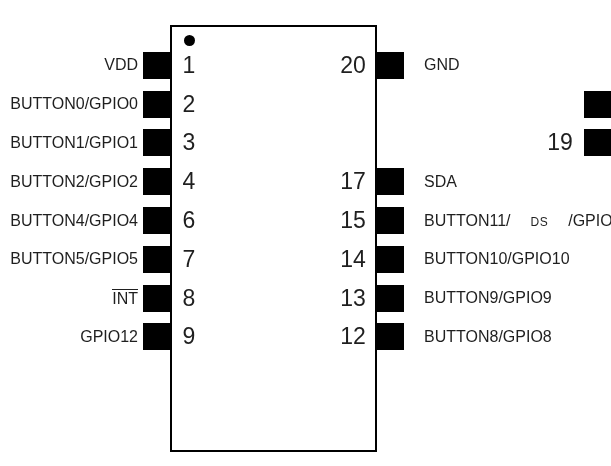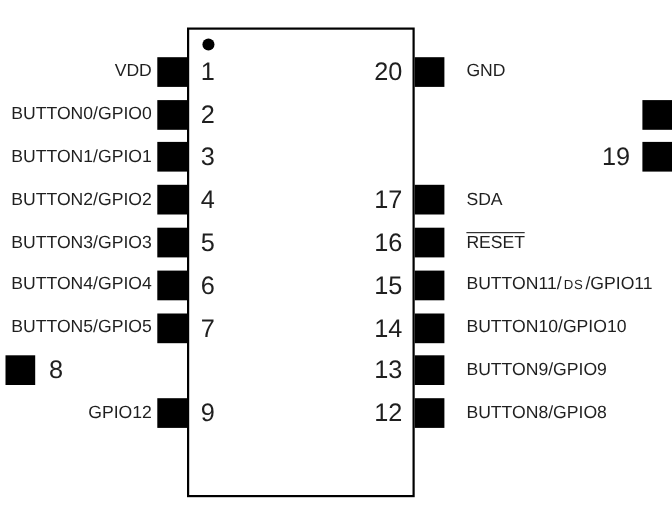--- a/index.html
+++ b/index.html
@@ -78,21 +78,21 @@
   .num-left  { width: 38px; flex: 0 0 38px; }
   .num-right { width: 48px; flex: 0 0 48px; }
   .spacer { flex: 1 1 auto; }
   .ovl {
     display: inline-block;
     border-top: 1.6px solid #1f1f1f;
     line-height: 1.08;
   }
   .small-sig {
     font-size: 12px;
-    margin: 0 2px;
+    margin: 0 20px;
     letter-spacing: 0.5px;
   }
 </style>
 </head>
 <body>
 
 <div class="canvas">
   <div class="chip-body"></div>
   <div class="pin1-dot"></div>
 
@@ -128,29 +128,20 @@
     <div class="pin-row">
       <div class="lbl-left"><span>BUTTON2/GPIO2</span></div>
       <div class="pin-box left"></div>
       <div class="num num-left">4</div>
       <div class="spacer"></div>
       <div class="num num-right">17</div>
       <div class="pin-box"></div>
       <div class="lbl-right"><span>SDA</span></div>
     </div>
 
-    <div class="pin-row">
-      <div class="lbl-left"><span>BUTTON3/GPIO3</span></div>
-      <div class="pin-box left"></div>
-      <div class="num num-left">5</div>
-      <div class="spacer"></div>
-      <div class="num num-right">16</div>
-      <div class="pin-box"></div>
-      <div class="lbl-right"><span class="ovl">RESET</span></div>
-    </div>
 
     <div class="pin-row">
       <div class="lbl-left"><span>BUTTON4/GPIO4</span></div>
       <div class="pin-box left"></div>
       <div class="num num-left">6</div>
       <div class="spacer"></div>
       <div class="num num-right">15</div>
       <div class="pin-box"></div>
       <div class="lbl-right"><span>BUTTON11/</span><span class="small-sig">DS</span><span>/GPIO11</span></div>
     </div>
@@ -159,20 +150,21 @@
       <div class="lbl-left"><span>BUTTON5/GPIO5</span></div>
       <div class="pin-box left"></div>
       <div class="num num-left">7</div>
       <div class="spacer"></div>
       <div class="num num-right">14</div>
       <div class="pin-box"></div>
       <div class="lbl-right"><span>BUTTON10/GPIO10</span></div>
     </div>
 
     <div class="pin-row">
+      <div class="lbl-left"><span class="ovl">INT</span></div>
       <div class="pin-box left"></div>
       <div class="num num-left">8</div>
       <div class="spacer"></div>
       <div class="num num-right">13</div>
       <div class="pin-box"></div>
       <div class="lbl-right"><span>BUTTON9/GPIO9</span></div>
     </div>
 
     <div class="pin-row">
       <div class="lbl-left"><span>GPIO12</span></div>

